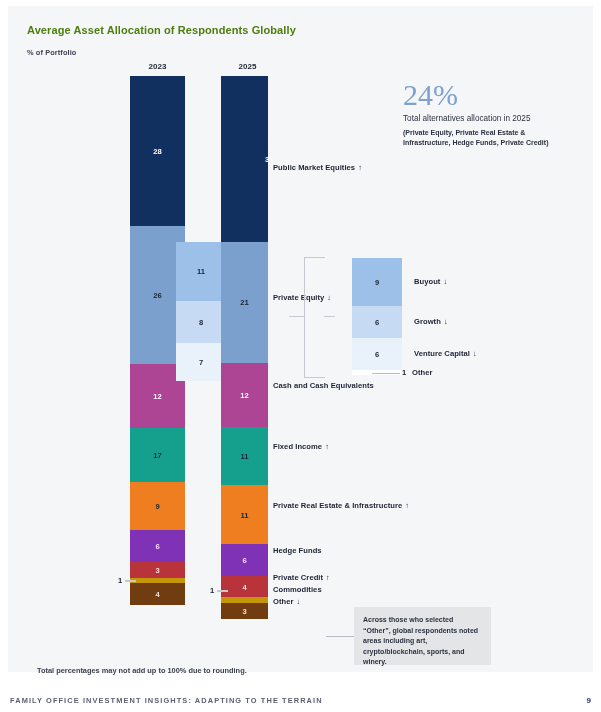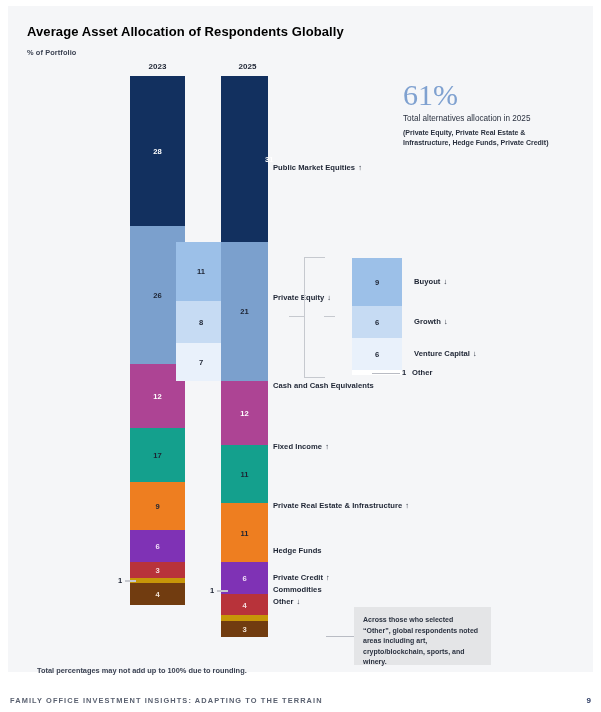--- a/index.html
+++ b/index.html
@@ -7,21 +7,21 @@
     width:601px;height:712px;position:relative;overflow:hidden;
     font-family:"Liberation Sans", sans-serif;
     color:#2b3240;
   }
   .card{
     position:absolute;left:8px;top:6px;width:585px;height:666px;
     background:#f5f6f8;
   }
   .title{
     position:absolute;left:19px;top:18px;
-    font-size:13px;font-weight:bold;color:#000000;letter-spacing:.1px;
+    font-size:11px;font-weight:bold;color:#4d7c0f;letter-spacing:.1px;
   }
   .subtitle{
     position:absolute;left:19px;top:42px;
     font-size:7.4px;font-weight:bold;color:#3b4252;letter-spacing:.1px;
   }
   
   .yearlab{position:absolute;font-size:8px;font-weight:bold;color:#1d2433;text-align:center;}
 
   
   .bar{position:absolute;}
@@ -89,21 +89,21 @@
 <body>
 
 <div class="card">
 
   <div class="title">Average Asset Allocation of Respondents Globally</div>
   <div class="subtitle">% of Portfolio</div>
 
   <div class="yearlab" style="left:122px;top:56px;width:55px;">2023</div>
   <div class="yearlab" style="left:212px;top:56px;width:55px;">2025</div>
 
-  <div class="big42">61%</div>
+  <div class="big42">24%</div>
   <div class="calloutline">Total alternatives allocation in 2025</div>
   <div class="calloutsub">(Private Equity, Private Real Estate &amp; Infrastructure, Hedge Funds, Private Credit)</div>
 
   <div class="bar" id="bar2023" style="left:122px;top:70px;width:55px;">
       <div class="seg" style="height: 149.52px; background: rgb(18, 48, 95);">
         <span class="val" style="color: rgb(255, 255, 255);">28</span>
       </div>
       <div class="seg" style="height: 138.84px; background: rgb(123, 160, 205);">
         <span class="val" style="color: rgb(29, 36, 51);">26</span>
       </div>
@@ -137,21 +137,21 @@
       </div>
       <div class="seg" style="height: 37.38px; background: rgb(233, 241, 251);">
         <span class="val" style="color: rgb(29, 36, 51);">7</span>
       </div>
     </div>
 
   <div class="bar" id="bar2025" style="left:213px;top:70px;width:47px;">
       <div class="seg" style="height: 165.54px; background: rgb(18, 48, 95);">
         <span class="val" style="color: rgb(255, 255, 255); padding-left: 44px;">31</span>
       </div>
-      <div class="seg" style="height: 139px; background: rgb(123, 160, 205); padding-left: 21px;">
+      <div class="seg" style="height: 121px; background: rgb(123, 160, 205); padding-left: 21px;">
         <span class="val" style="color: rgb(29, 36, 51);">21</span>
       </div>
       <div class="seg" style="height: 64.08px; background: rgb(173, 68, 148);">
         <span class="val" style="color: rgb(255, 255, 255);">12</span>
       </div>
       <div class="seg" style="height: 58.74px; background: rgb(20, 160, 141);">
         <span class="val" style="color: rgb(29, 36, 51);">11</span>
       </div>
       <div class="seg" style="height: 58.74px; background: rgb(238, 126, 32);">
         <span class="val" style="color: rgb(29, 36, 51);">11</span>

